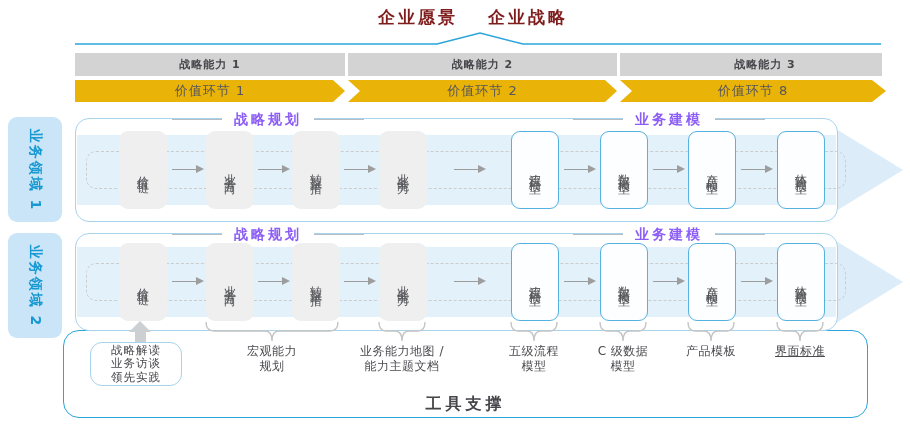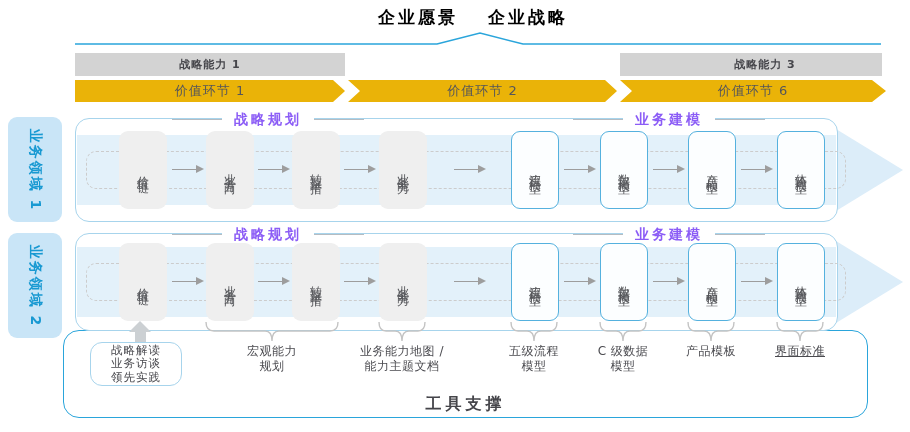--- a/index.html
+++ b/index.html
@@ -3,21 +3,21 @@
 <meta charset="utf-8">
 <style>
   html,body{margin:0;padding:0;background:#fff;}
   *{box-sizing:border-box;}
   #stage{
     position:relative;width:910px;height:432px;background:#fff;
     font-family:"DejaVu Sans","Liberation Sans",sans-serif;overflow:hidden;
   }
   
   .top-title{position:absolute;top:6px;left:36px;right:0;text-align:center;
-    font-size:17px;font-weight:bold;color:#000000;letter-spacing:3px;}
+    font-size:17px;font-weight:bold;color:#7f1d1d;letter-spacing:3px;}
   .top-title .gap{display:inline-block;width:30px;}
   .caret-svg{position:absolute;top:0;left:0;}
   
   .cap-bar{position:absolute;top:53px;height:23px;background:#d3d3d3;
     display:flex;align-items:center;justify-content:center;
     font-size:11px;font-weight:600;color:#46464b;letter-spacing:1px;}
   
   .vl-seg{position:absolute;top:80px;height:22px;background:#eab308;
     display:flex;align-items:center;justify-content:center;
     font-size:13px;color:#55565a;letter-spacing:1px;}
@@ -91,32 +91,35 @@
     <span>企业愿景</span><span class="gap"></span><span>企业战略</span>
   </div>
 
   <svg class="caret-svg" width="910" height="50">
     <path d="M75 44 L437 44 L480 33 L523 44 L881 44" stroke="#2aa5db" stroke-width="1.5" fill="none"></path>
   </svg>
 
   <div class="cap-bar" style="left:75px;width:270px;">
       <span>战略能力 1</span>
     </div>
+  <div class="cap-bar" style="left:348px;width:269px;">
+      <span>战略能力 2</span>
+    </div>
   <div class="cap-bar" style="left:620px;width:262px;padding-left:28px;">
       <span>战略能力 3</span>
     </div>
 
   <div class="vl-seg vl-1" style="left:75px;width:270px;">
       <span>价值环节 1</span>
     </div>
   <div class="vl-seg vl-2" style="left:348px;width:269px;">
       <span>价值环节 2</span>
     </div>
   <div class="vl-seg vl-3" style="left:620px;width:266px;">
-      <span>价值环节 6</span>
+      <span>价值环节 8</span>
     </div>
 
   <div class="domain-label" style="top:117px;height:105px;">
       <span>业务领域 1</span>
     </div>
   <div class="domain-label" style="top:233px;height:105px;">
       <span>业务领域 2</span>
     </div>
 
   <div class="tool-container"></div>

